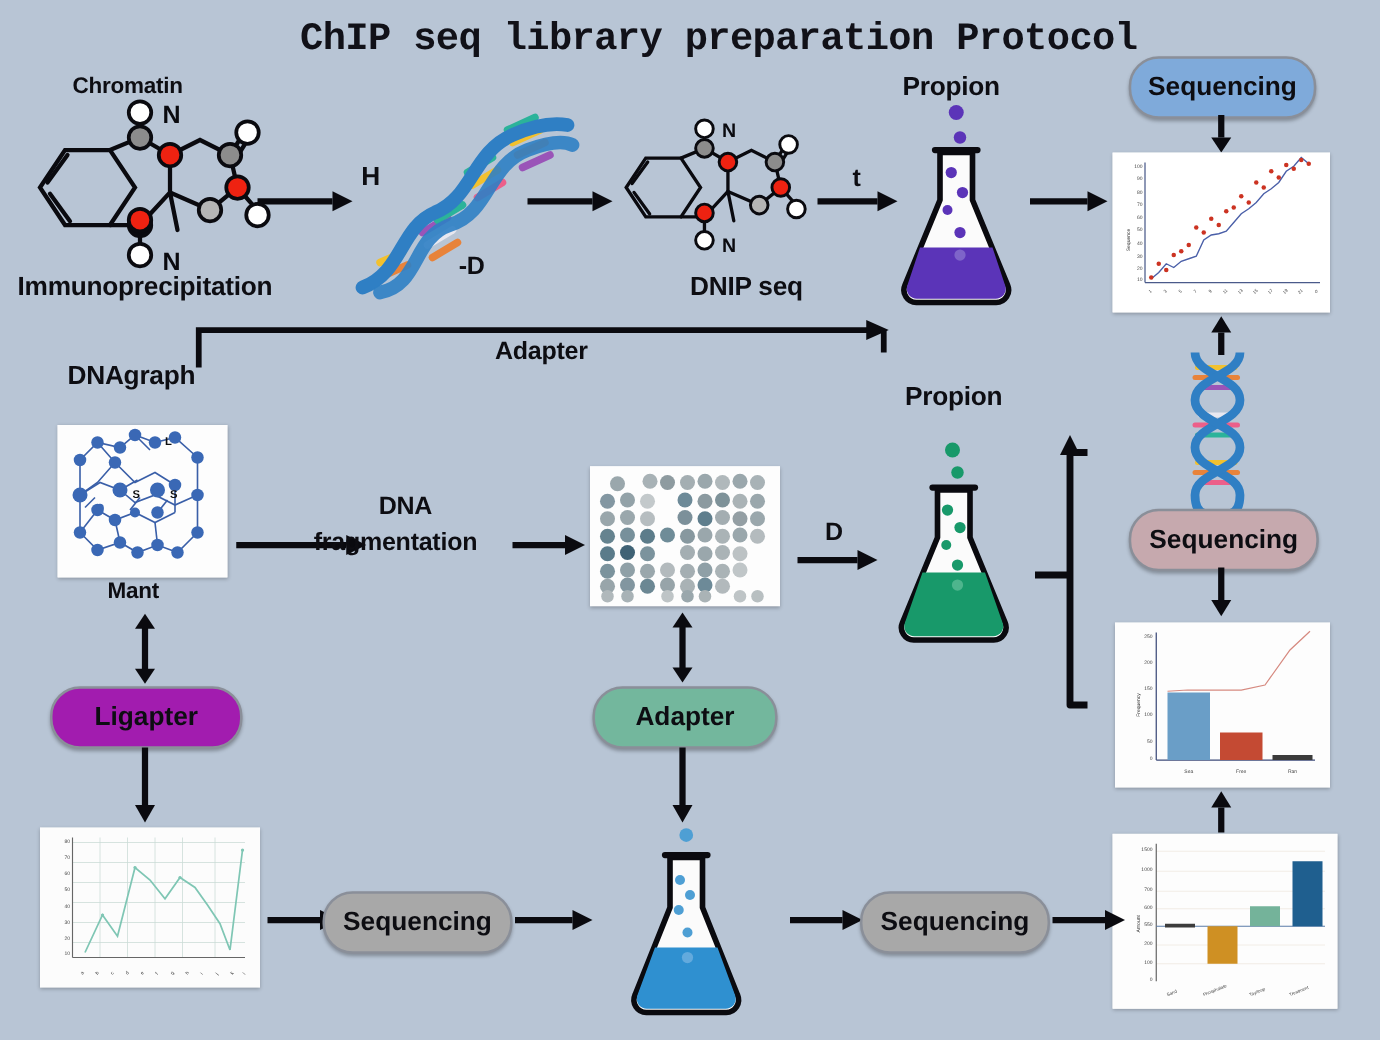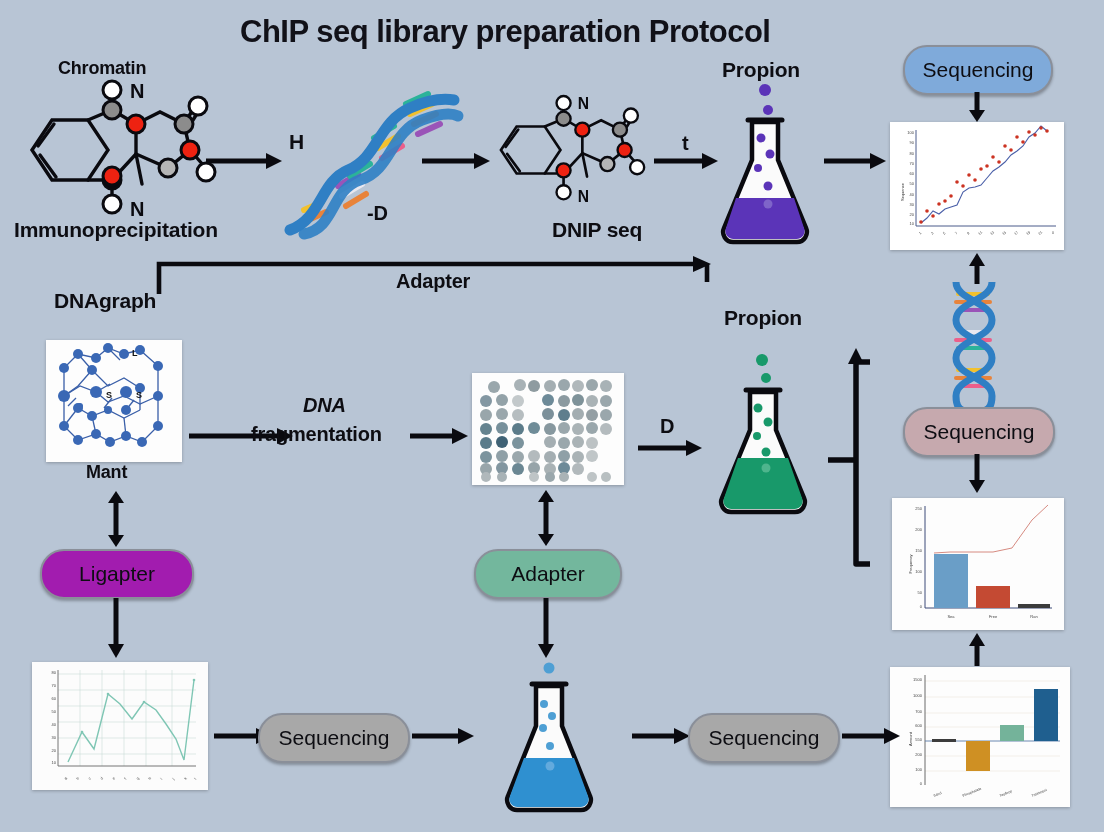--- a/index.html
+++ b/index.html
@@ -18,38 +18,38 @@
     white-space:nowrap;
   }
   .title{
     font-size:31px;font-weight:bold;color:#111118;
     letter-spacing:-0.5px;white-space:nowrap;
   }
   .pill{
     border-radius:24px;
     border:2px solid #8a8f99;
     display:flex;align-items:center;justify-content:center;
-    font-weight:normal;color:#0d0d12;
+    font-weight:bold;color:#0d0d12;
     box-shadow:0 2px 3px rgba(0,0,0,.28);
     white-space:nowrap;
   }
   .panel{
     background:#fdfdfd;
     box-shadow:0 1px 3px rgba(0,0,0,.25);
     overflow:hidden;
   }
   svg{display:block;overflow:visible;}
   .arrowline{stroke:#0a0a0f;fill:none;}
 </style>
 </head>
 <body>
 
 <div id="stage">
 
-  <div class="abs title" style="left:240px;top:14px;">ChIP seq library preparation Protocol</div>
+  <div class="abs title" style="left:240px;top:14px;font-family:Liberation Mono, monospace;">ChIP seq library preparation Protocol</div>
 
   <div class="abs lbl" style="left:58px;top:58px;font-size:18px;">Chromatin</div>
   <div class="abs lbl" style="left:14px;top:218px;font-size:21px;">Immunoprecipitation</div>
   <div class="abs lbl" style="left:289px;top:130px;font-size:21px;">H</div>
   <div class="abs lbl" style="left:367px;top:202px;font-size:20px;">-D</div>
   <div class="abs lbl" style="left:552px;top:218px;font-size:21px;">DNIP seq</div>
   <div class="abs lbl" style="left:682px;top:132px;font-size:20px;">t</div>
   <div class="abs lbl" style="left:722px;top:58px;font-size:21px;">Propion</div>
 
   <div class="abs" style="left:18px;top:80px;">
@@ -394,21 +394,21 @@
       </g>
     </svg>
   </div>
 
   <div class="abs" style="left:187px;top:425px;">
     <svg width="108" height="22">
         <line class="arrowline" x1="2" y1="11" x2="90" y2="11" stroke-width="5"></line>
     <polygon points="90,3 106,11 90,19" fill="#0a0a0f"></polygon>
       </svg>
   </div>
-  <div class="abs lbl" style="left:303px;top:394px;font-size:20px;text-align:center;font-style:italic;">DNA</div>
+  <div class="abs lbl" style="left:303px;top:394px;font-size:20px;text-align:center;">DNA</div>
   <div class="abs lbl" style="left:251px;top:423px;font-size:20px;">fragmentation</div>
   <div class="abs" style="left:408px;top:425px;">
     <svg width="62" height="22">
         <line class="arrowline" x1="2" y1="11" x2="44" y2="11" stroke-width="5"></line>
     <polygon points="44,3 60,11 44,19" fill="#0a0a0f"></polygon>
       </svg>
   </div>
 
   <div class="abs panel" style="left:472px;top:373px;width:152px;height:112px;">
     <svg width="152" height="112" viewBox="0 0 152 112">

